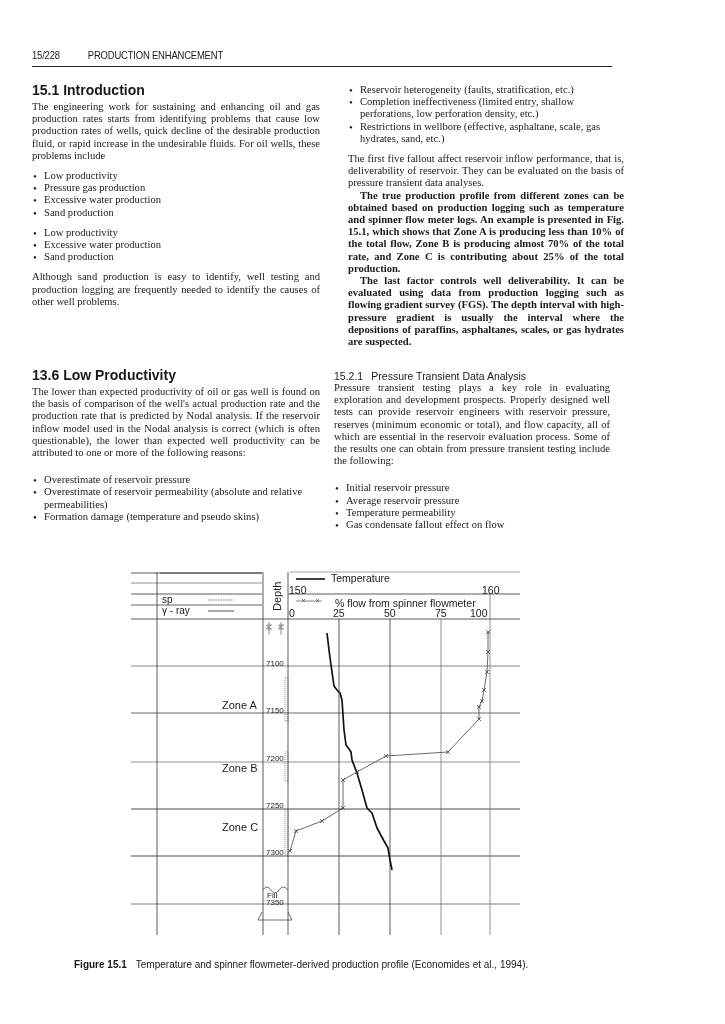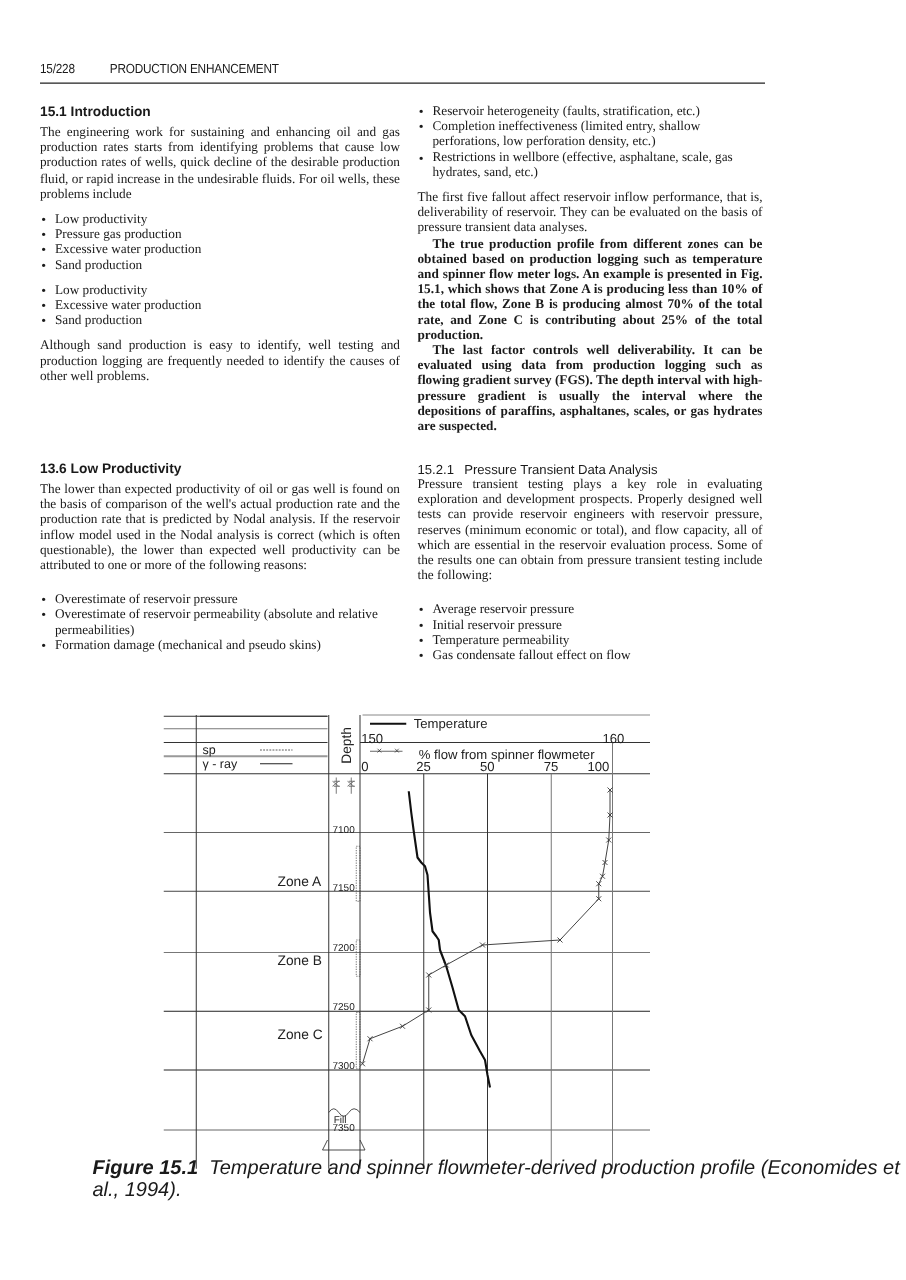--- a/index.html
+++ b/index.html
@@ -3,29 +3,29 @@
 <meta charset="utf-8">
 <style>
   html, body { margin:0; padding:0; background:#ffffff; }
   body { width:725px; height:1024px; position:relative; overflow:hidden; color:#1a1a1a; }
   .running-head { position:absolute; left:32px; top:49px; width:580px; font-family:"Liberation Sans", sans-serif; font-size:10.5px; letter-spacing:-0.2px; transform:scaleX(0.9); transform-origin:left; }
   .running-head .pg { display:inline-block; width:62px; }
   .rule { position:absolute; left:32px; top:66px; width:405px; border-top:1px solid #222; }
   .col { position:absolute; font-family:"Liberation Serif", serif; font-size:10.6px; line-height:12.2px; text-align:justify; color:#1a1a1a; }
   .col.left { left:32px; width:288px; }
   .col.right { left:334px; width:276px; }
-  h2 { font-family:"Liberation Sans", sans-serif; font-weight:bold; font-size:11px; margin:0 0 4px 0; line-height:13px; }
+  h2 { font-family:"Liberation Sans", sans-serif; font-weight:bold; font-size:14px; margin:0 0 4px 0; line-height:13px; }
   h3 { font-family:"Liberation Sans", sans-serif; font-weight:normal; font-size:10.5px; margin:0; line-height:12px; }
   p { margin:0; }
   p.indent { text-indent:12px;font-weight:bold; }
   ul { list-style:none; margin:0; padding:0; }
   ul li { position:relative; padding-left:12px; text-align:left; }
   ul li::before { content:"\2022"; position:absolute; left:1px; top:0; font-size:11px; }
   .figure { position:absolute; left:0; top:565px; width:725px; height:380px; }
-  .caption { position:absolute; left:74px; top:926px; font-family:"Liberation Sans", sans-serif; font-style:italic; font-size:16px; color:#1a1a1a; }
+  .caption { position:absolute; left:74px; top:959px; font-family:"Liberation Sans", sans-serif; font-size:10px; color:#1a1a1a; }
   .caption b { font-weight:bold; margin-right:9px; }
   svg text { font-family:"Liberation Sans", sans-serif; }
 </style>
 </head>
 <body>
 
 <div class="running-head">
   <span class="pg">15/228</span><span>PRODUCTION ENHANCEMENT</span>
 </div>
 <div class="rule" style="width:580px;"></div>
@@ -46,41 +46,41 @@
   </ul>
   <p style="margin-top:8px;">Although sand production is easy to identify, well testing and production logging are frequently needed to identify the causes of other well problems.</p>
 </div>
 
 <div class="col left" style="top:369px;">
   <h2>13.6 Low Productivity</h2>
   <p>The lower than expected productivity of oil or gas well is found on the basis of comparison of the well's actual production rate and the production rate that is predicted by Nodal analysis. If the reservoir inflow model used in the Nodal analysis is correct (which is often questionable), the lower than expected well productivity can be attributed to one or more of the following reasons:</p>
   <ul style="margin-top:15px;">
     <li>Overestimate of reservoir pressure</li>
     <li>Overestimate of reservoir permeability (absolute and relative permeabilities)</li>
-    <li>Formation damage (mechanical and pseudo skins)</li>
+    <li>Formation damage (temperature and pseudo skins)</li>
   </ul>
 </div>
 
-<div class="col right" style="top:84px;">
+<div class="col right" style="top:84px;margin-left:14px;">
   <ul>
     <li>Reservoir heterogeneity (faults, stratification, etc.)</li>
     <li>Completion ineffectiveness (limited entry, shallow perforations, low perforation density, etc.)</li>
     <li>Restrictions in wellbore (effective, asphaltane, scale, gas hydrates, sand, etc.)</li>
   </ul>
   <p style="margin-top:8px;">The first five fallout affect reservoir inflow performance, that is, deliverability of reservoir. They can be evaluated on the basis of pressure transient data analyses.</p>
   <p class="indent">The true production profile from different zones can be obtained based on production logging such as temperature and spinner flow meter logs. An example is presented in Fig. 15.1, which shows that Zone A is producing less than 10% of the total flow, Zone B is producing almost 70% of the total rate, and Zone C is contributing about 25% of the total production.</p>
   <p class="indent">The last factor controls well deliverability. It can be evaluated using data from production logging such as flowing gradient survey (FGS). The depth interval with high-pressure gradient is usually the interval where the depositions of paraffins, asphaltanes, scales, or gas hydrates are suspected.</p>
 </div>
 
 <div class="col right" style="top:370px;">
   <h3>15.2.1  Pressure Transient Data Analysis</h3>
   <p>Pressure transient testing plays a key role in evaluating exploration and development prospects. Properly designed well tests can provide reservoir engineers with reservoir pressure, reserves (minimum economic or total), and flow capacity, all of which are essential in the reservoir evaluation process. Some of the results one can obtain from pressure transient testing include the following:</p>
   <ul style="margin-top:15px;">
+    <li>Initial reservoir pressure</li>
     <li>Average reservoir pressure</li>
-    <li>Initial reservoir pressure</li>
     <li>Temperature permeability</li>
     <li>Gas condensate fallout effect on flow</li>
   </ul>
 </div>
 
 <svg class="figure" width="725" height="380" viewBox="0 565 725 380" xmlns="http://www.w3.org/2000/svg">
 
   <g stroke="#333" stroke-width="0.8">
     <line x1="131" y1="573" x2="262" y2="573"></line>
     <line x1="160" y1="573" x2="262" y2="573"></line>

